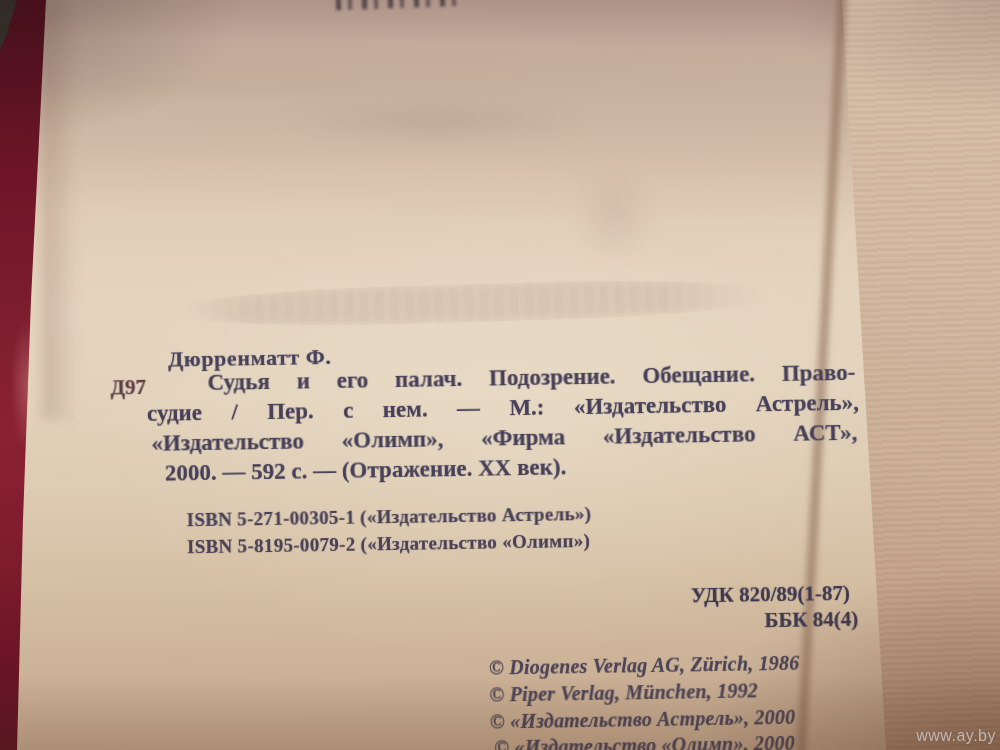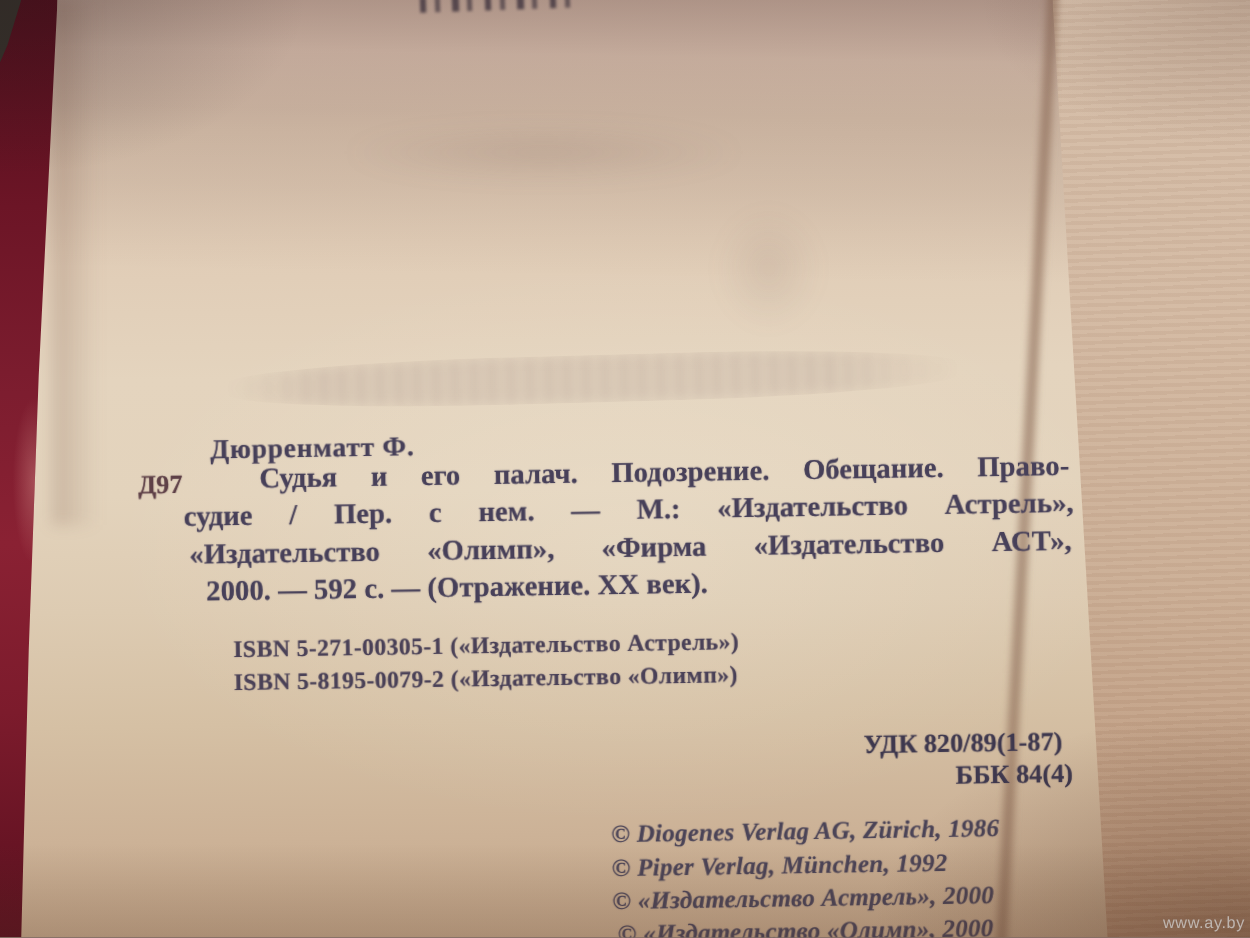--- a/index.html
+++ b/index.html
@@ -141,21 +141,21 @@
     position: absolute; inset: 0; pointer-events: none;
     background:
       radial-gradient(34% 26% at 0% 0%, rgba(42,32,32,0.28), transparent 72%),
       radial-gradient(30% 22% at 100% 0%, rgba(90,62,52,0.22), transparent 72%),
       radial-gradient(42% 34% at 100% 100%, rgba(72,42,26,0.35), transparent 72%),
       linear-gradient(0deg, rgba(82,52,36,0.22) 0%, transparent 10%);
   }
 
   .watermark {
     position: absolute; right: 4px; bottom: 5px;
-    font-family: "Liberation Sans", sans-serif; font-size: 13px;
+    font-family: "Liberation Sans", sans-serif; font-size: 16px;
     color: rgba(208,205,202,0.78); letter-spacing: 0.5px;
     text-shadow: 0 0 2px rgba(120,90,80,0.5);
   }
 </style>
 </head>
 <body>
 
 <div class="photo">
 
   <div class="page-bg"></div>

